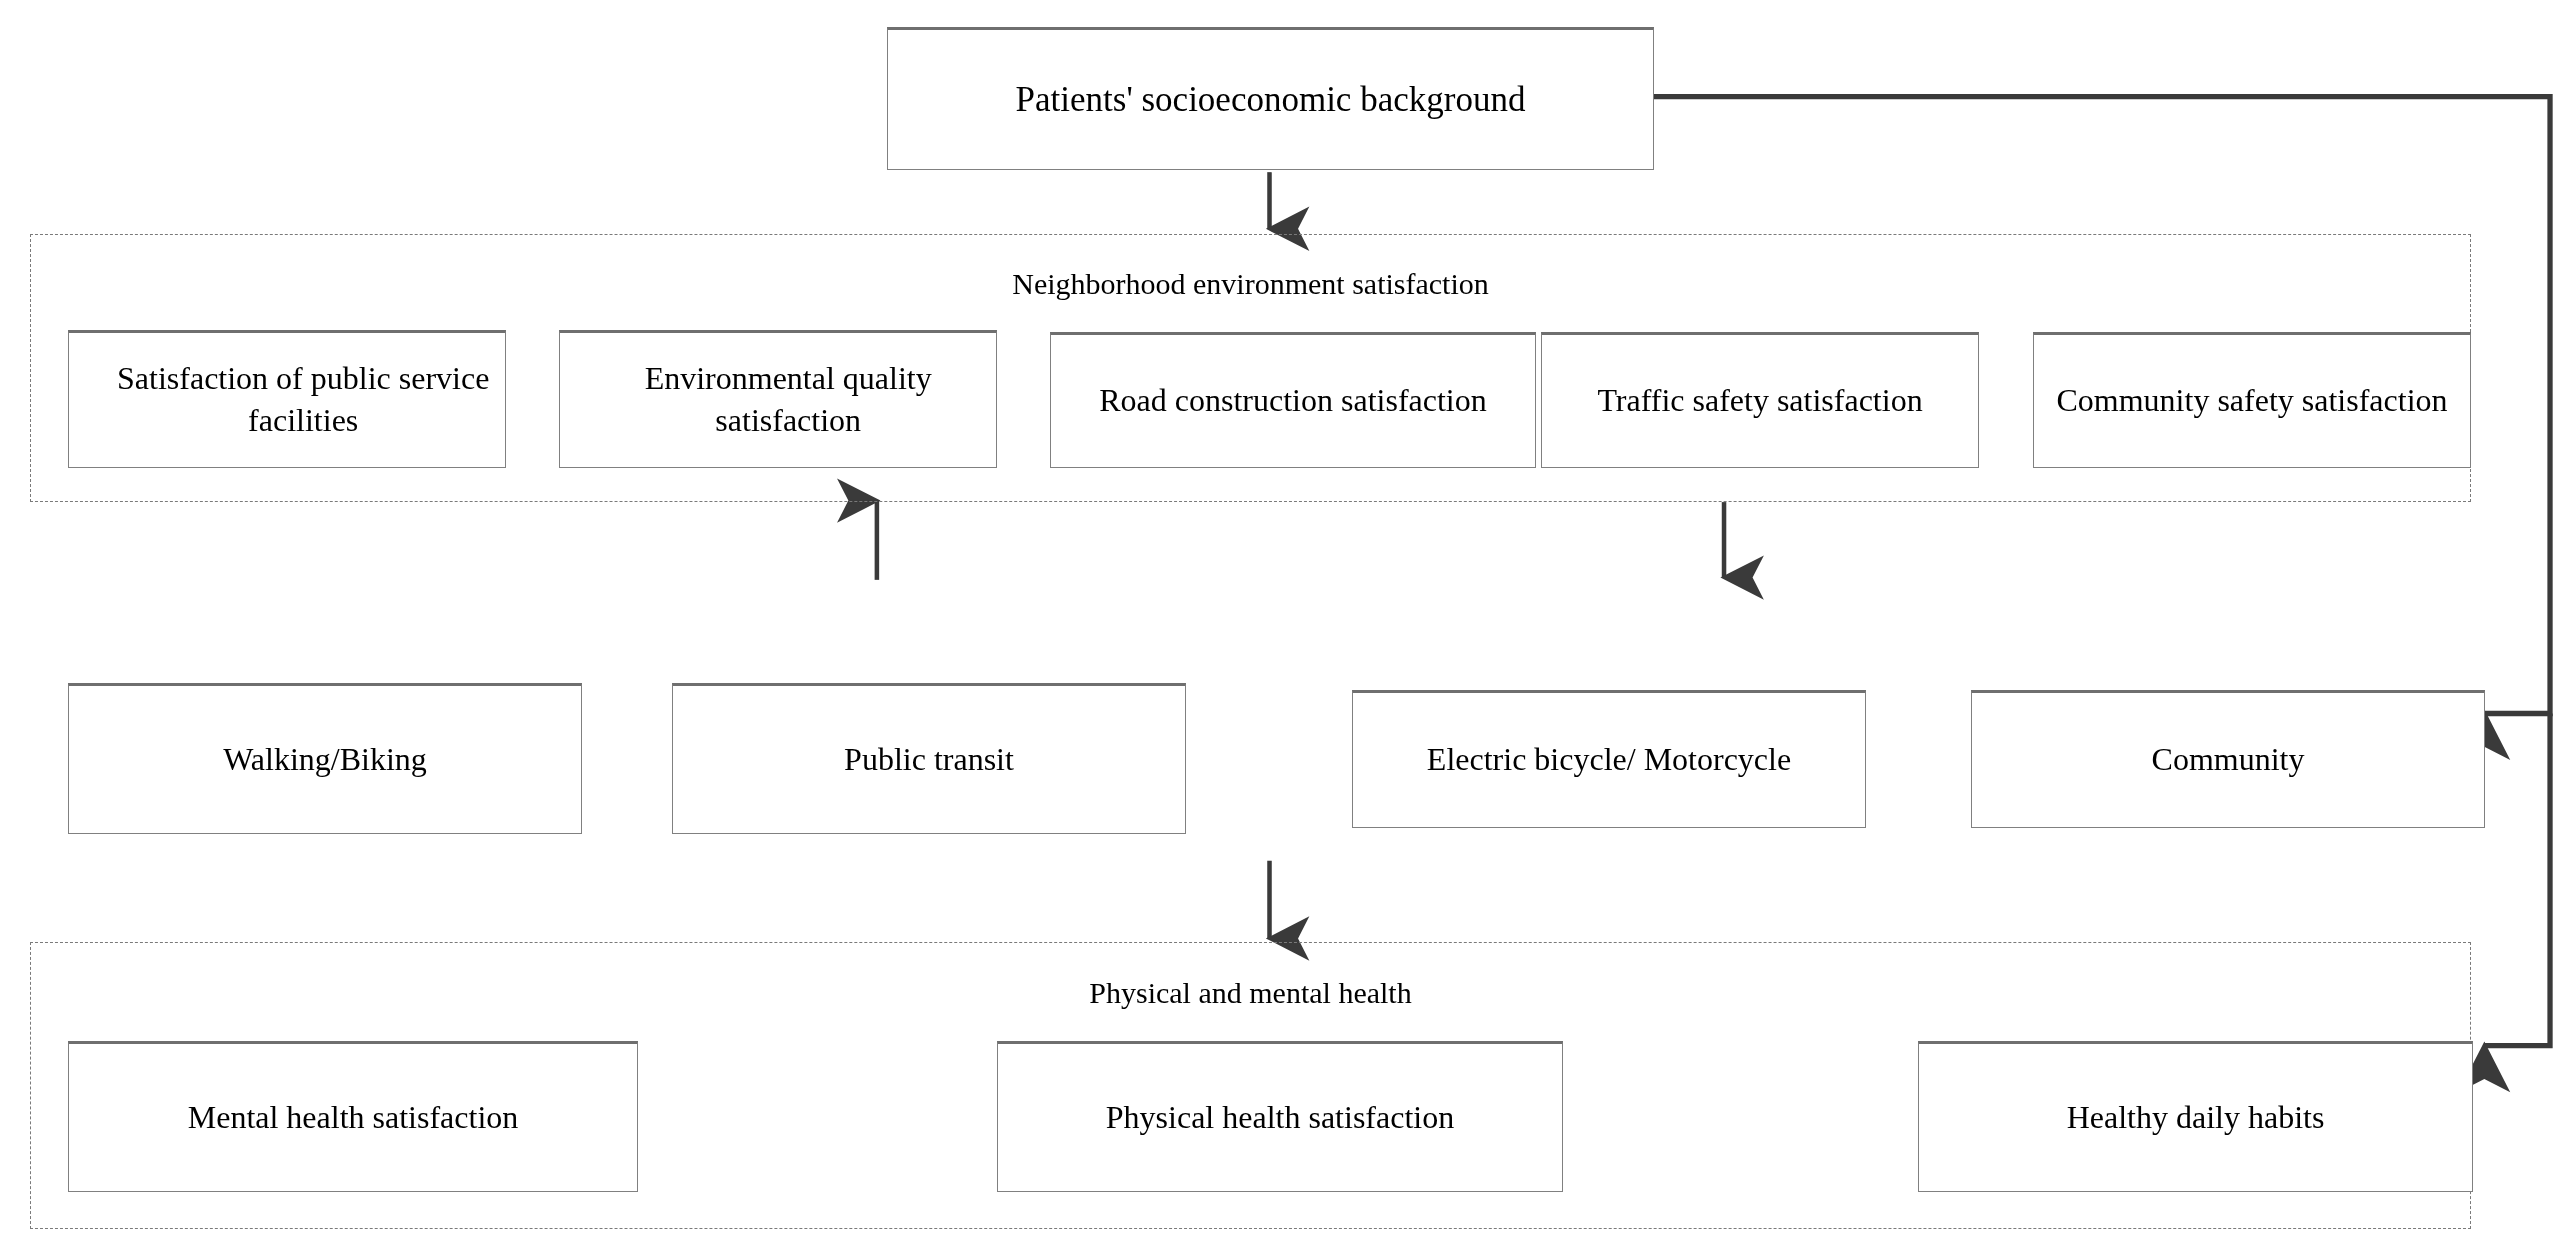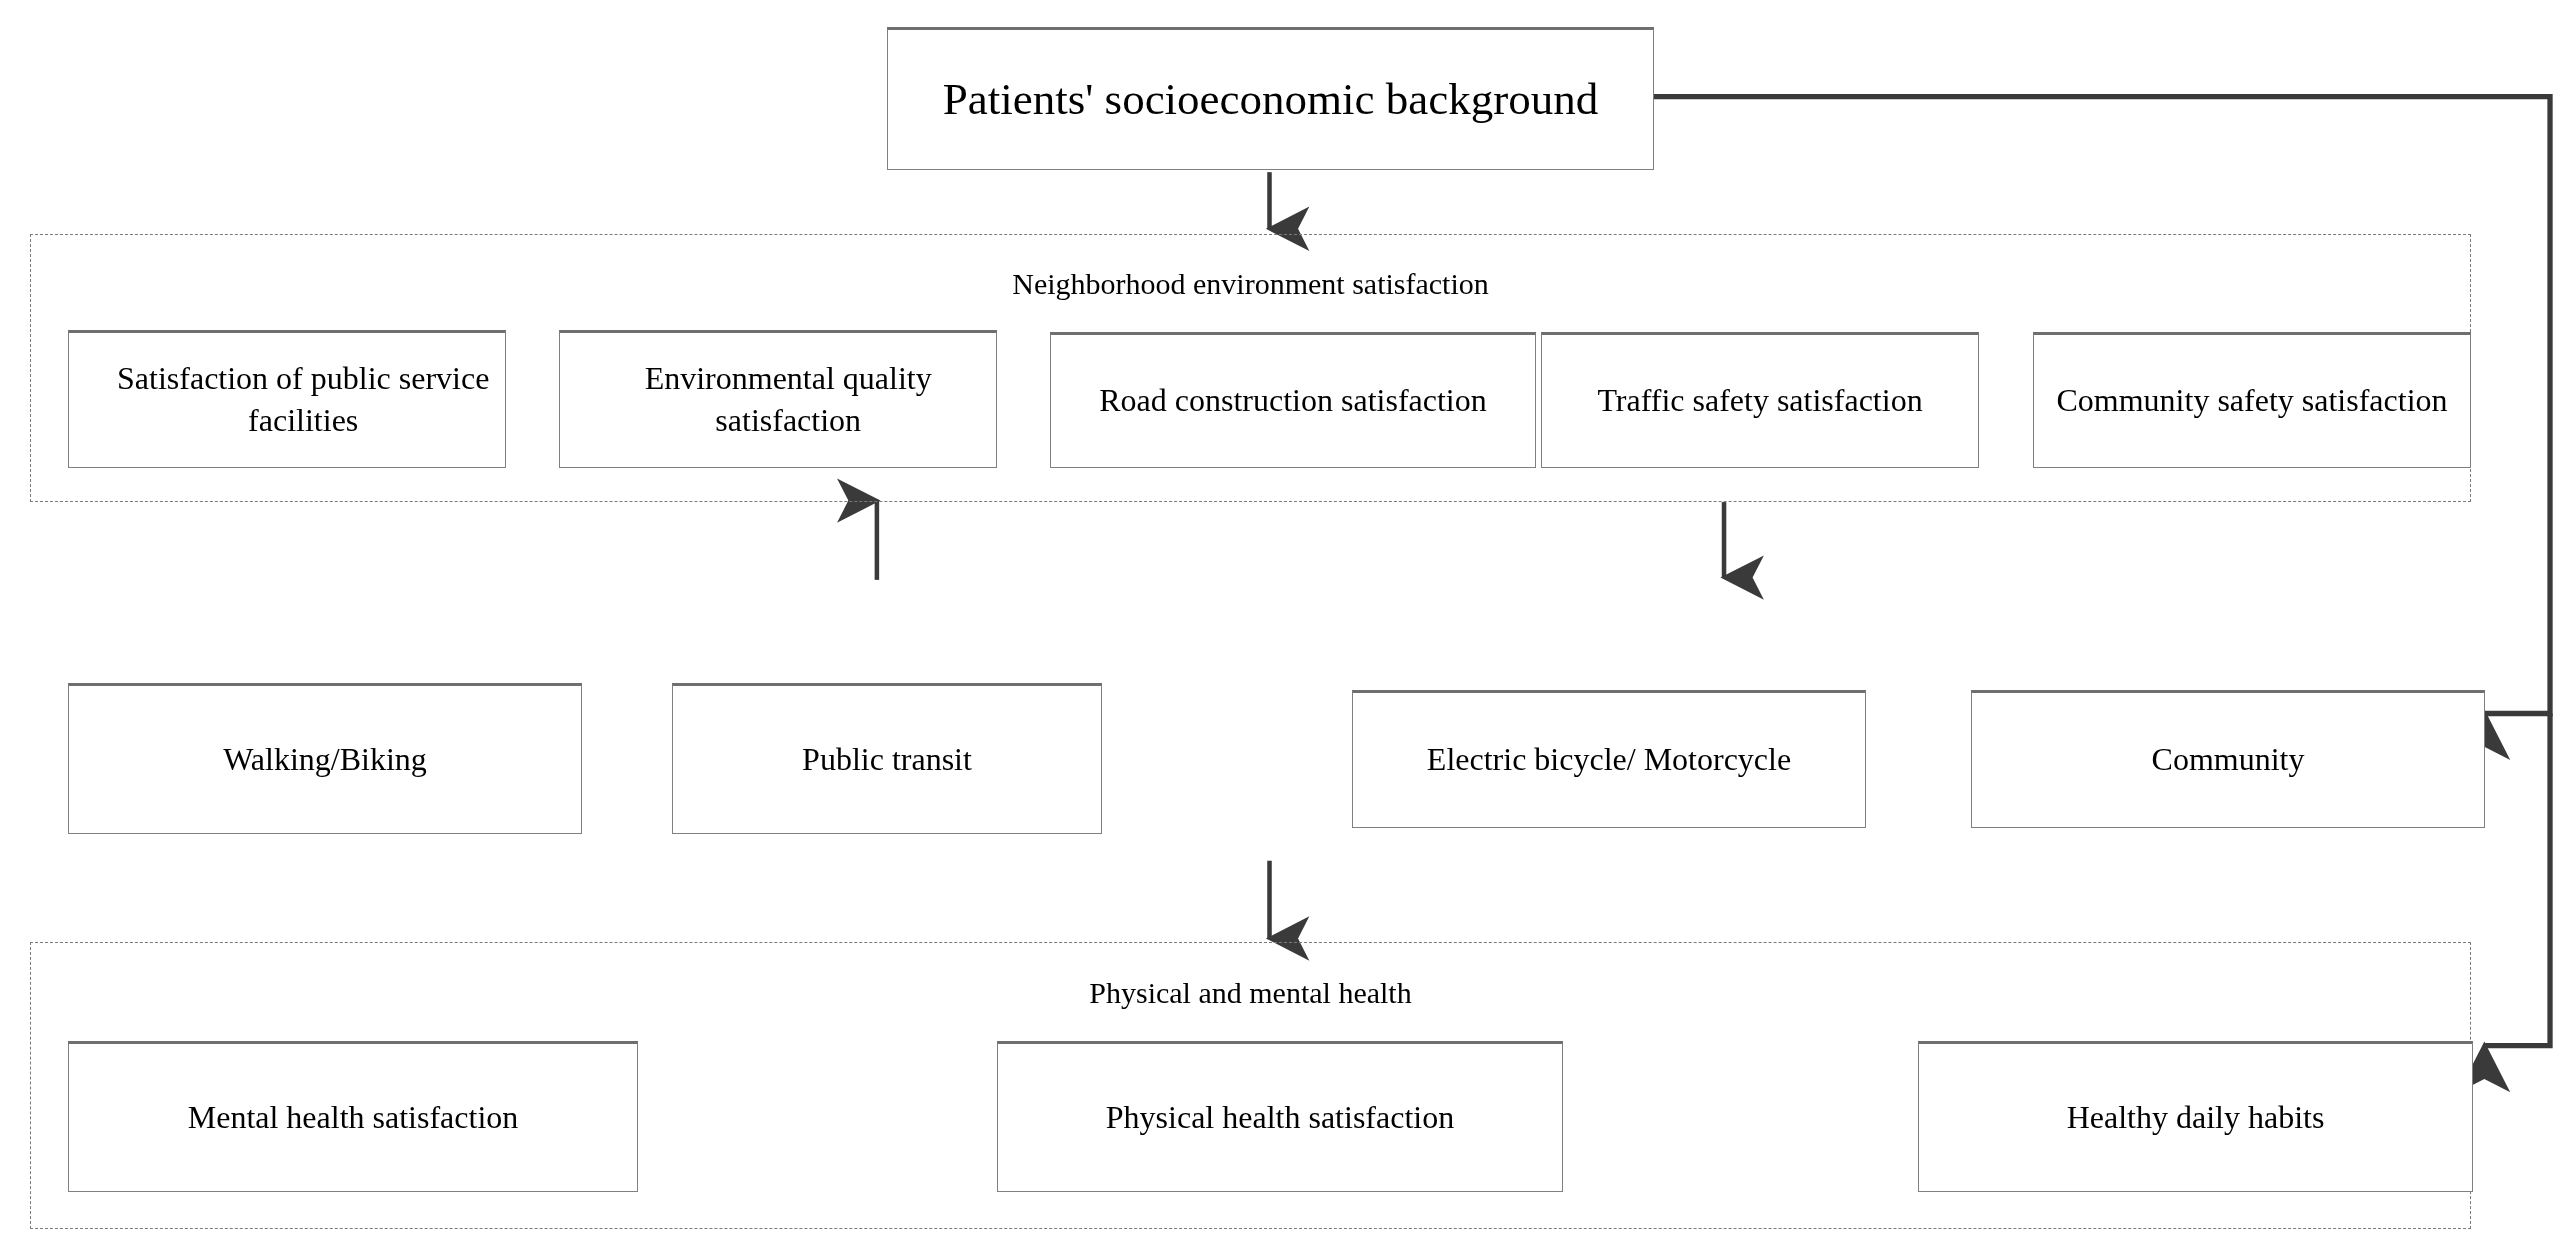--- a/index.html
+++ b/index.html
@@ -20,21 +20,21 @@
     border-top-width:3px;
     border-top-color:#6f6f6f;
     display:flex;
     align-items:center;
     justify-content:center;
     text-align:center;
     line-height:1.30;
     font-size:32px;
     padding:0 7.6px;
   }
-  .node.title-node{font-size:45px;}
+  .node.title-node{font-size:35px;}
 
   
   .group{
     position:absolute;
     box-sizing:border-box;
     border:1.5px dashed #7a7a7a;
     background:transparent;
   }
   .group-label{
     position:absolute;
@@ -102,21 +102,21 @@
 
   <div class="node" style="left:1050px;top:332px;width:486px;height:136px;">Road construction satisfaction</div>
 
   <div class="node" style="left:1541px;top:332px;width:438px;height:136px;">Traffic safety satisfaction</div>
 
   <div class="node" style="left:2033px;top:332px;width:438px;height:136px;">Community safety satisfaction</div>
 
 
   <div class="node" style="left:68px;top:683px;width:514px;height:151px;">Walking/Biking</div>
 
-  <div class="node" style="left:672px;top:683px;width:430px;height:151px;">Public transit</div>
+  <div class="node" style="left:672px;top:683px;width:514px;height:151px;">Public transit</div>
 
   <div class="node" style="left:1352px;top:690px;width:514px;height:138px;">Electric bicycle/ Motorcycle</div>
 
   <div class="node" style="left:1971px;top:690px;width:514px;height:138px;">Community</div>
 
   <div class="group" style="left:30px;top:942px;width:2441px;height:287px;">
     <div class="group-label" style="top:33px;">Physical and mental health</div>
   </div>
 
   <div class="node" style="left:68px;top:1041px;width:570px;height:151px;">Mental health satisfaction</div>

